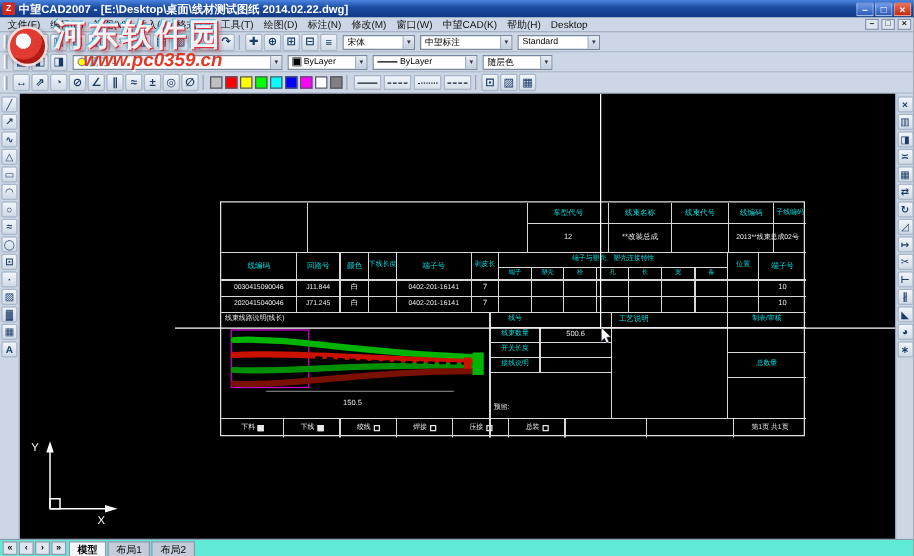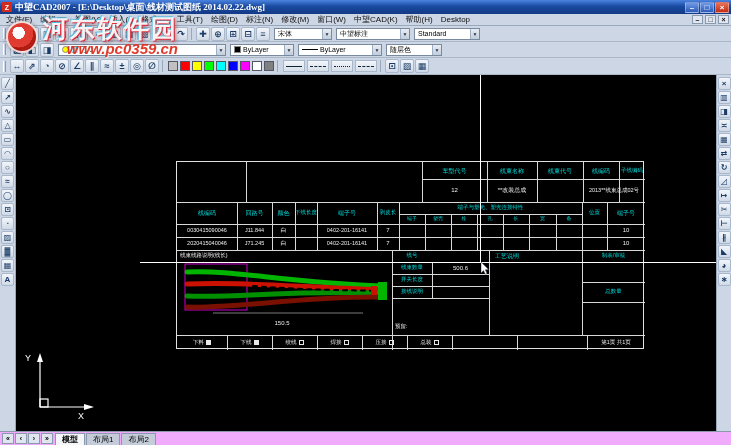--- a/index.html
+++ b/index.html
@@ -5,21 +5,21 @@
   * { margin:0; padding:0; box-sizing:border-box; }
   html,body { width:731px; height:445px; background:#444; }
   .app { position:relative; width:731px; height:445px; background:#c3cedd;
          font-family:"Liberation Sans","DejaVu Sans",sans-serif; overflow:hidden; user-select:none; }
 
   
   .titlebar { height:14px; background:linear-gradient(180deg,#4a84e0,#1a4aa0 45%,#123a85);
               display:flex; align-items:center; padding:0 2px; color:#fff; font-size:9px; font-weight:bold; }
   .app-icon { width:10px; height:10px; background:#d42a1e; color:#fff; font-size:7px; font-weight:bold;
               display:flex; align-items:center; justify-content:center; margin-right:3px; border-radius:1px; }
-  .title-text { flex:1; white-space:nowrap; overflow:hidden;font-family:Liberation Serif, serif; }
+  .title-text { flex:1; white-space:nowrap; overflow:hidden; }
   .winbtns { display:flex; gap:1px; }
   .wbtn { width:14px; height:11px; font-size:8px; line-height:9px; text-align:center;
           background:linear-gradient(#6f9ae6,#2e5cb8); border:1px solid rgba(255,255,255,.35);
           color:#fff; border-radius:1px; }
   .wbtn.close { background:linear-gradient(#e8705a,#c22d14); }
 
   
   .menubar { height:12px; background:#ccd6e4; display:flex; align-items:center; font-size:8px;
              color:#111; border-bottom:1px solid #9aa8bb; padding:0 2px; }
   .mitem { padding:0 4px; white-space:nowrap; }
@@ -83,21 +83,21 @@
   .bx.f { background:#e8e8e8; }
   .wires { position:absolute; left:6px; top:98px; }
 
   
   .crossv { position:absolute; left:464px; top:0; width:1px; height:188px; background:#fff; z-index:30; }
   .crossh { position:absolute; left:124px; right:0; top:187px; height:1px; background:#fff; z-index:30; }
   .cursor { position:absolute; left:465px; top:187px; z-index:40; }
   .ucs { position:absolute; left:2px; top:272px; z-index:10; }
 
   
-  .tabbar { height:14px; background:#f0abfc; border-top:1px solid #8a99ad; display:flex;
+  .tabbar { height:14px; background:#5eead4; border-top:1px solid #8a99ad; display:flex;
             align-items:center; padding:0 2px; font-size:8px; color:#000; }
   .navb { width:12px; height:11px; border:1px solid #8a99ad; background:#dfe6ef; font-size:7px;
           line-height:9px; text-align:center; margin-right:1px; }
   .tab { padding:0 6px; height:12px; line-height:11px; border:1px solid #8a99ad; border-bottom:none;
          background:#c3ccd8; margin-left:1px; }
   .tab.active { background:#f4f6f9; font-weight:bold; }
 </style>
 </head>
 <body>
 

